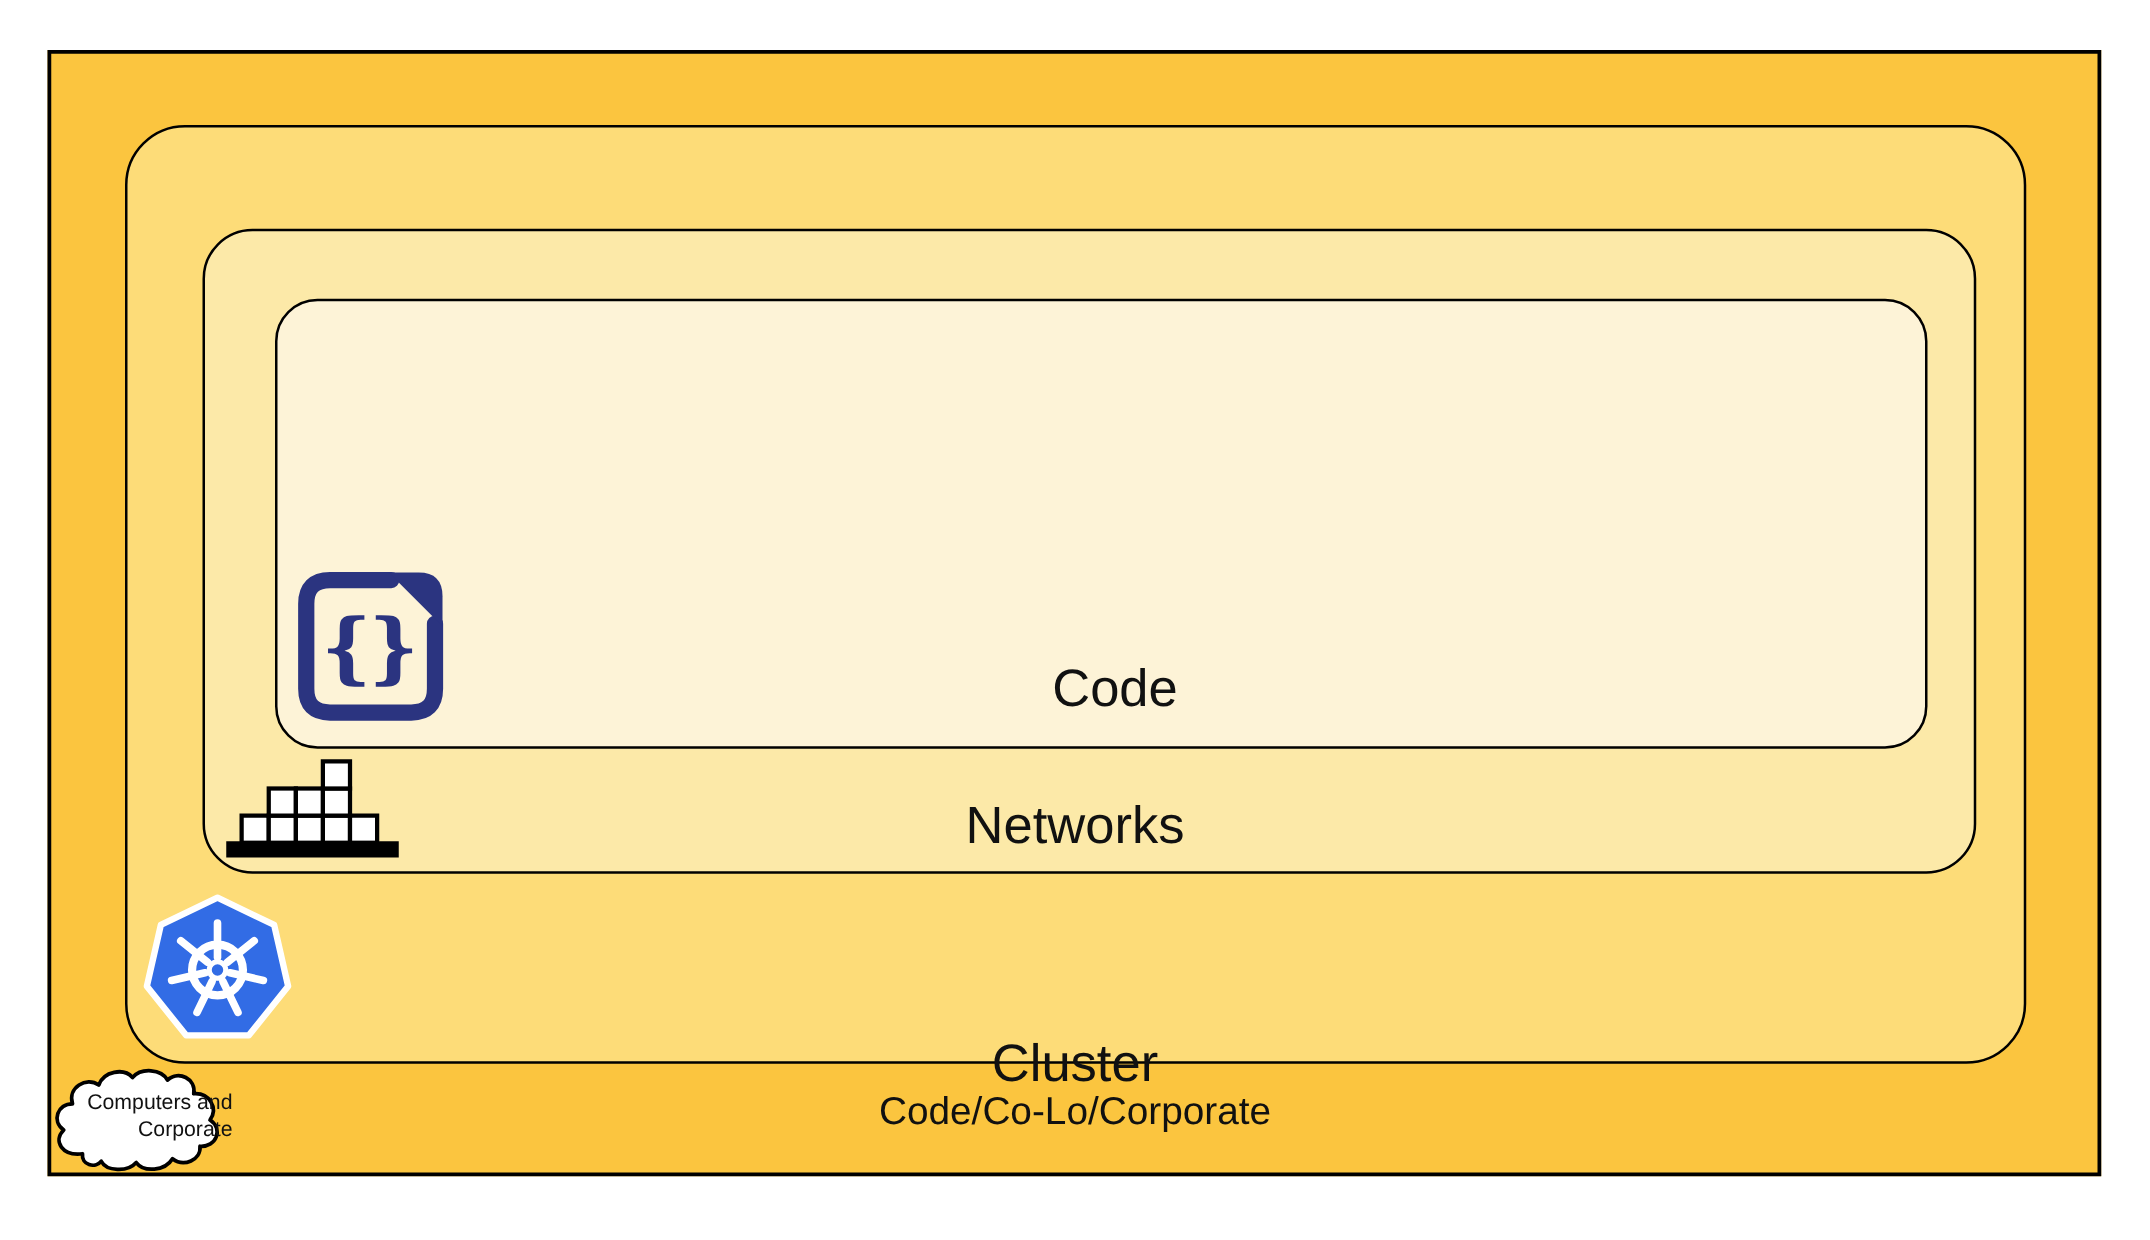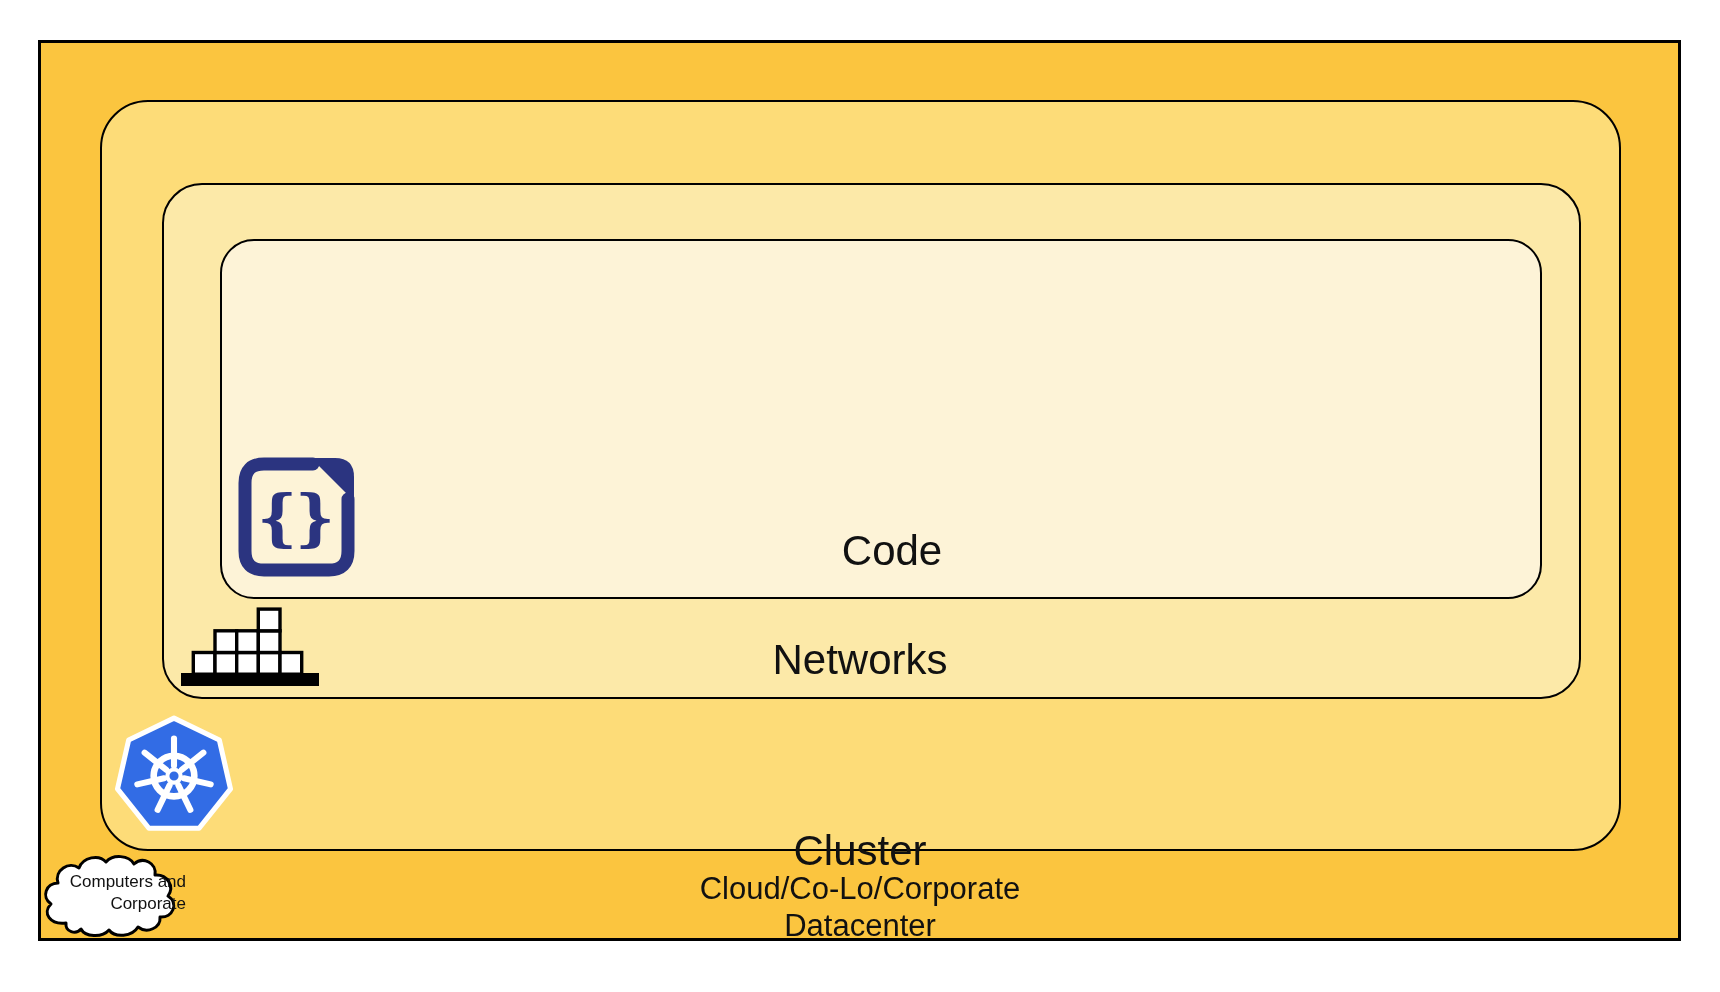--- a/index.html
+++ b/index.html
@@ -42,22 +42,21 @@
 
   <div class="box" id="box-datacenter"></div>
   <div class="box" id="box-cluster"></div>
   <div class="box" id="box-container"></div>
   <div class="box" id="box-code"></div>
 
   <div class="layer-label" id="label-code">Code</div>
   <div class="layer-label" id="label-container">Networks</div>
   <div class="layer-label" id="label-cluster">Cluster</div>
   <div class="layer-label" id="label-datacenter">
-    <span style="display:block">Cloud/Co-Lo/Corporate</span>
-    <span style="display:block">Datacenter</span>
+    <span style="display:block">Code/Co-Lo/Corporate</span>
   </div>
 
   <svg class="icon" id="icon-code-file" viewBox="0 0 119 120">
     <path d="M76,7 H27 Q8,7 8,26 V94 Q8,113 27,113 H92 Q111,113 111,94 V42" fill="none" style="stroke:var(--code-icon-navy)" stroke-width="13" stroke-linecap="round"></path>
     <path d="M74,1 L117,44 L117,20 Q117,1 98,1 Z" style="fill:var(--code-icon-navy)"></path>
     <text x="58" y="82" text-anchor="middle" font-family="'DejaVu Serif',serif" font-size="62" font-weight="bold" letter-spacing="-2" style="fill:var(--code-icon-navy)">{}</text>
   </svg>
 
   <svg class="icon" id="icon-container-stack" viewBox="0 0 160 85">
     <g style="stroke:var(--border);fill:var(--icon-white)" stroke-width="3.4">

